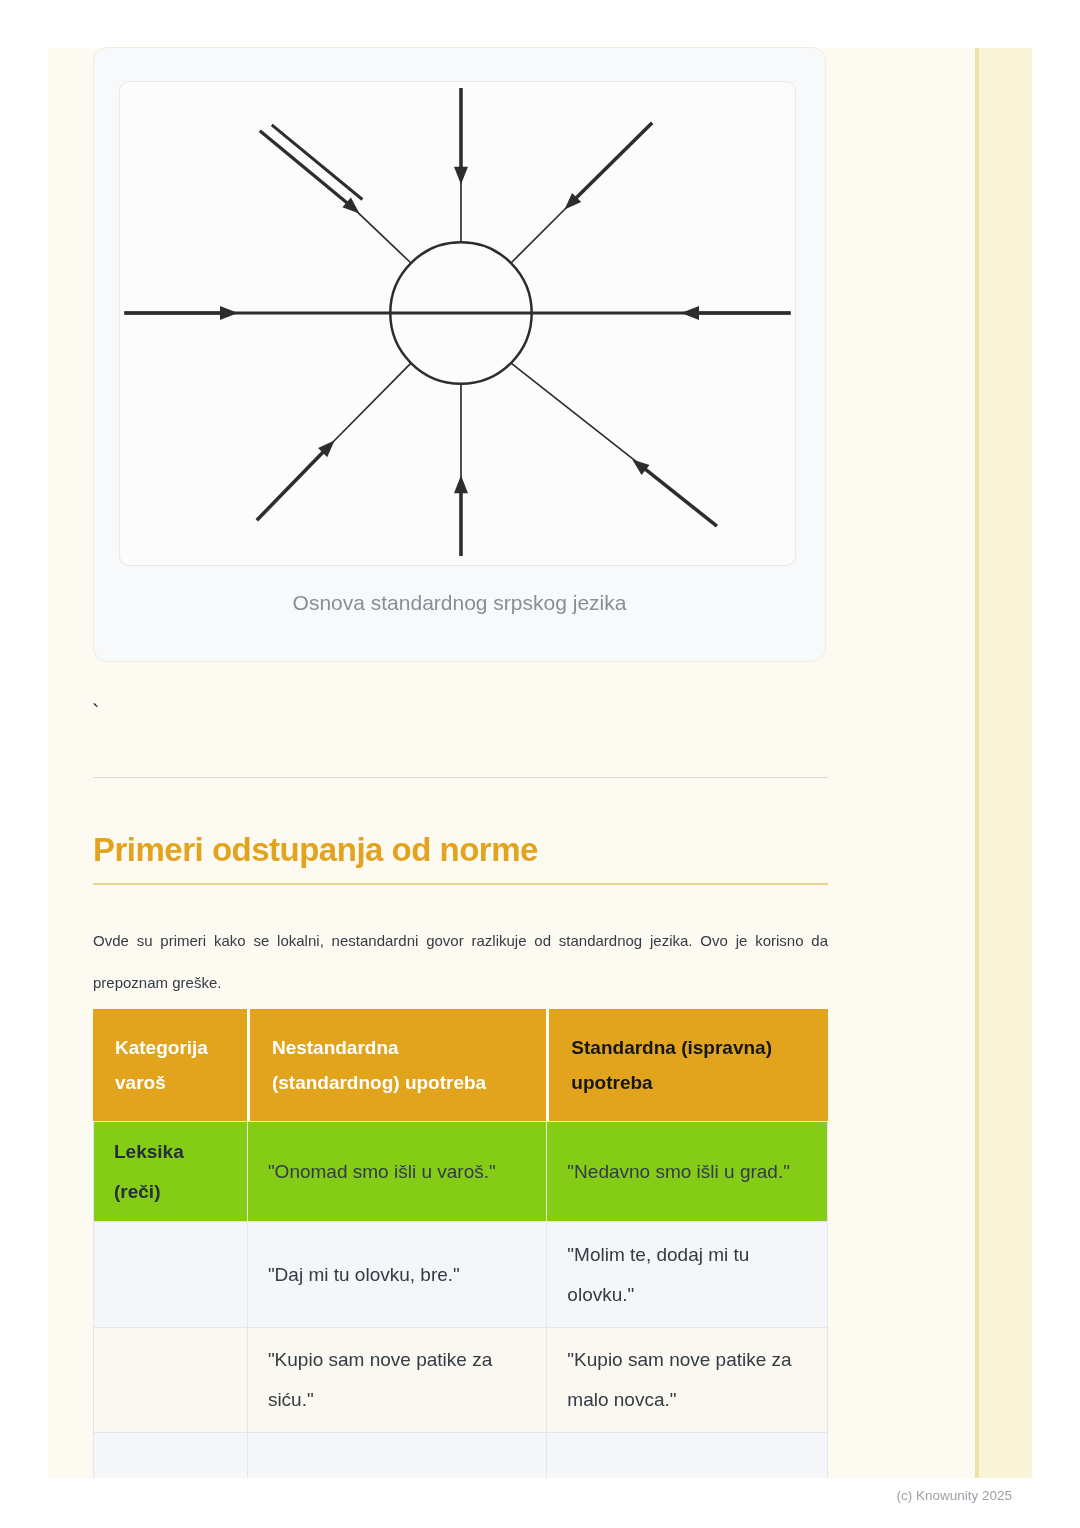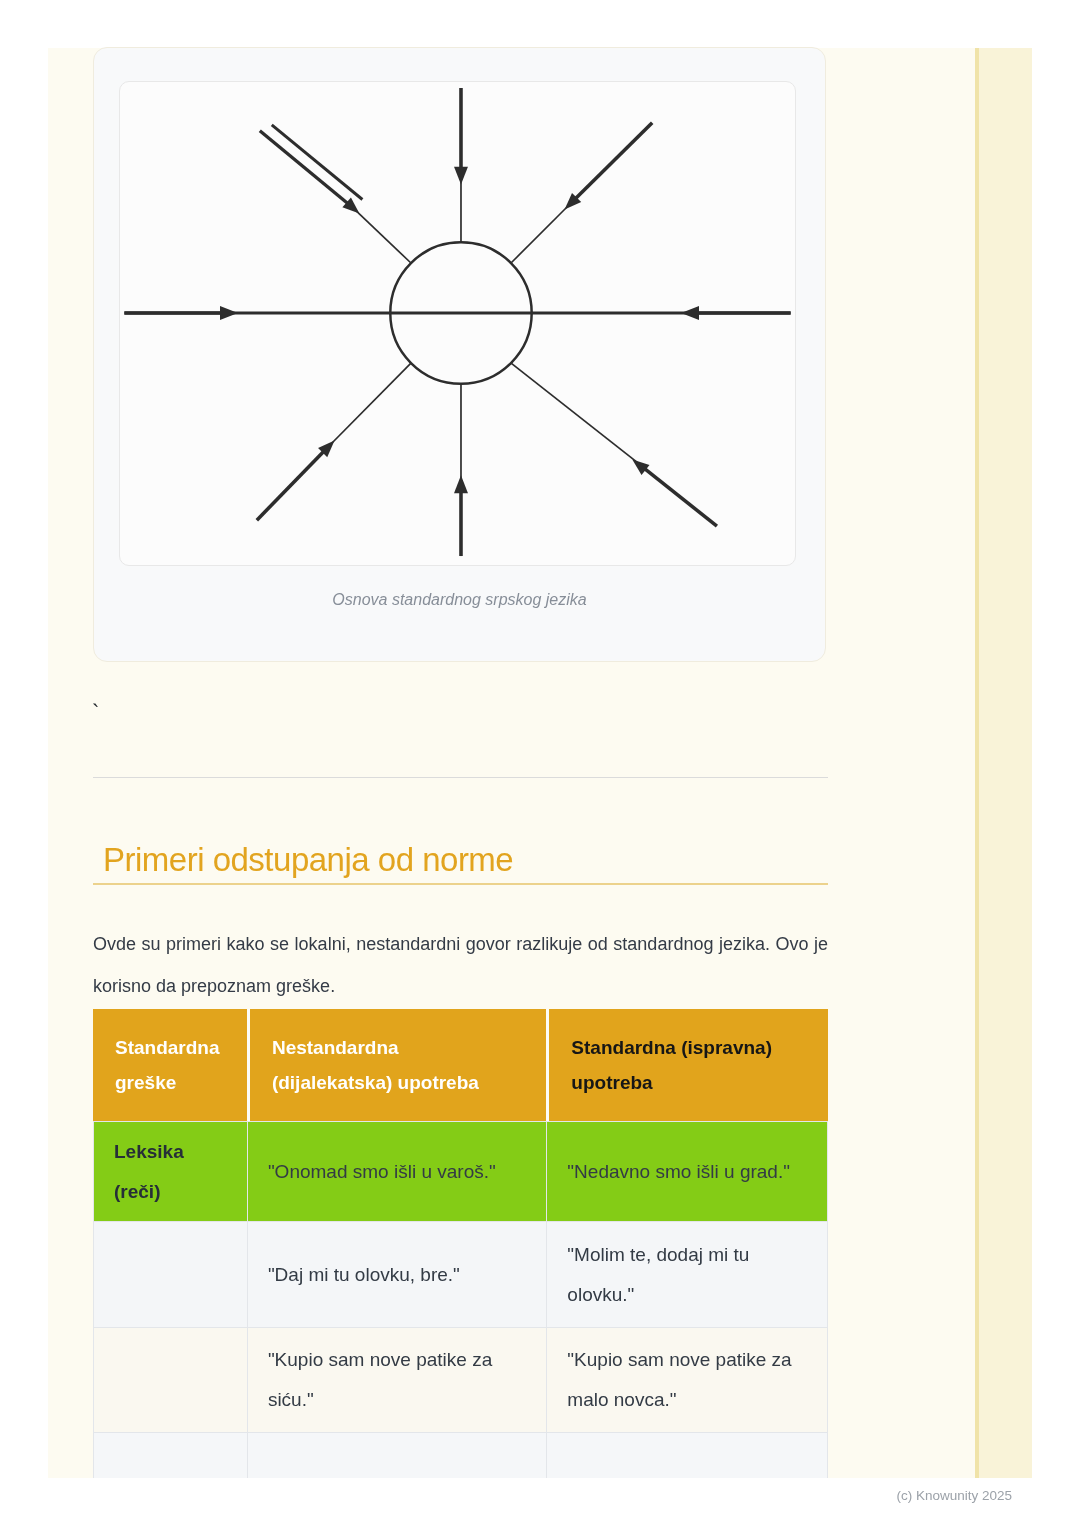--- a/index.html
+++ b/index.html
@@ -25,40 +25,40 @@
     box-sizing:border-box;
   }
   .figure-panel{
     position:absolute;left:25px;top:33px;width:677px;height:485px;
     background:#FCFCFC;border:1px solid #E8E8E8;border-radius:10px;
     box-sizing:border-box;overflow:hidden;
   }
   .figure-panel svg{display:block;width:675px;height:483px;}
   .figure-caption{
     position:absolute;left:0;top:543px;width:100%;
-    text-align:center;font-style:italic;font-size:16px;color:#878E98;
+    text-align:center;font-size:21px;color:#878E98;
   }
   .stray{
     position:absolute;left:92px;top:700px;font-size:22px;color:#23282E;
   }
   .divider{
     position:absolute;left:93px;top:777px;width:735px;height:1px;background:#DBDBDB;
   }
   .section-title{
-    position:absolute;left:93px;top:831px;width:735px;margin:10px;
-    font-size:33px;font-weight:normal;letter-spacing:-0.5px;
+    position:absolute;left:93px;top:831px;width:735px;margin:0;
+    font-size:33px;font-weight:bold;letter-spacing:-0.5px;
     color:var(--accent-gold,#E2A41F);
   }
   .title-rule{
     position:absolute;left:93px;top:883px;width:735px;height:2px;
     background:var(--title-rule,#ECD28C);
   }
   .intro{
     position:absolute;left:93px;top:905px;width:735px;
-    font-size:18px;line-height:42px;text-align:justify;color:#343B46;
+    font-size:15px;line-height:42px;text-align:justify;color:#343B46;
   }
   .tbl{
     position:absolute;left:93px;top:1009px;width:735px;
   }
   .tr{display:flex;width:735px;}
   .th,.td{box-sizing:border-box;display:flex;align-items:center;}
   .c1{width:155px;}
   .c2{width:302px;}
   .c3{width:284px;}
   .th{
@@ -137,22 +137,22 @@
 
 <div class="divider"></div>
 
 <h1 class="section-title">Primeri odstupanja od norme</h1>
 <div class="title-rule"></div>
 
 <p class="intro">Ovde su primeri kako se lokalni, nestandardni govor razlikuje od standardnog jezika. Ovo je korisno da prepoznam greške.</p>
 
 <div class="tbl">
   <div class="tr">
-    <div class="th c1">Standardna greške</div>
-    <div class="th c2">Nestandardna (dijalekatska) upotreba</div>
+    <div class="th c1">Kategorija varoš</div>
+    <div class="th c2">Nestandardna (standardnog) upotreba</div>
     <div class="th c3">Standardna (ispravna) upotreba</div>
   </div>
   <div class="tr row1">
     <div class="td c1">Leksika (reči)</div>
     <div class="td c2">"Onomad smo išli u varoš."</div>
     <div class="td c3">"Nedavno smo išli u grad."</div>
   </div>
   <div class="tr row2">
     <div class="td c1"></div>
     <div class="td c2">"Daj mi tu olovku, bre."</div>

